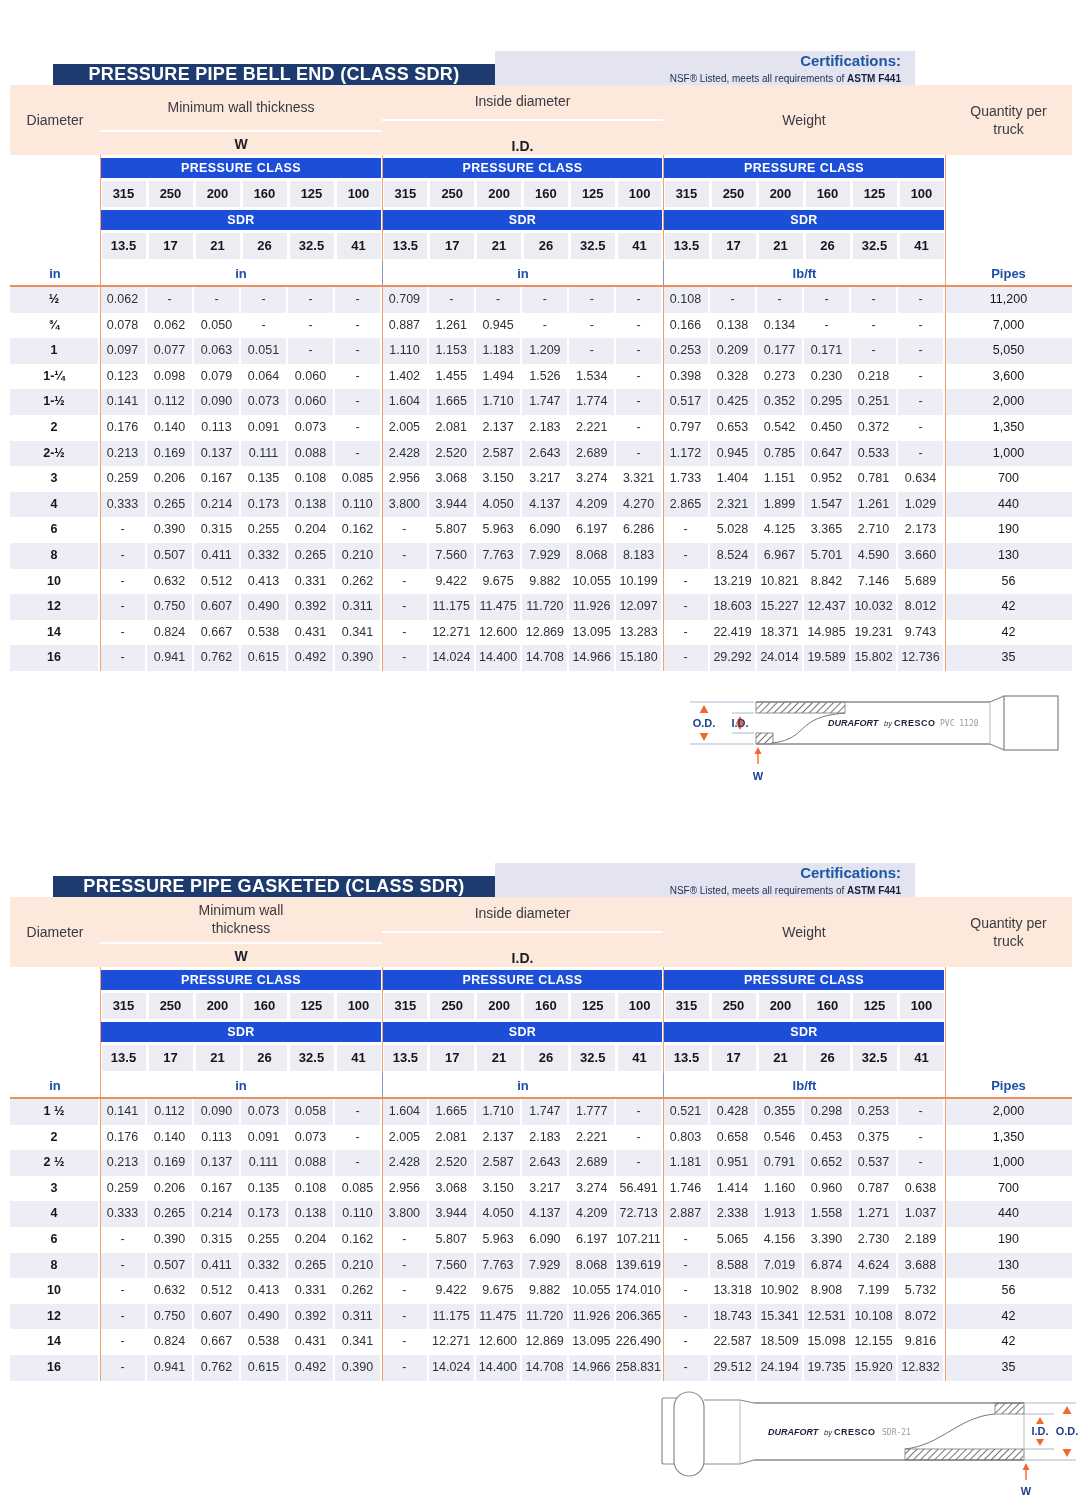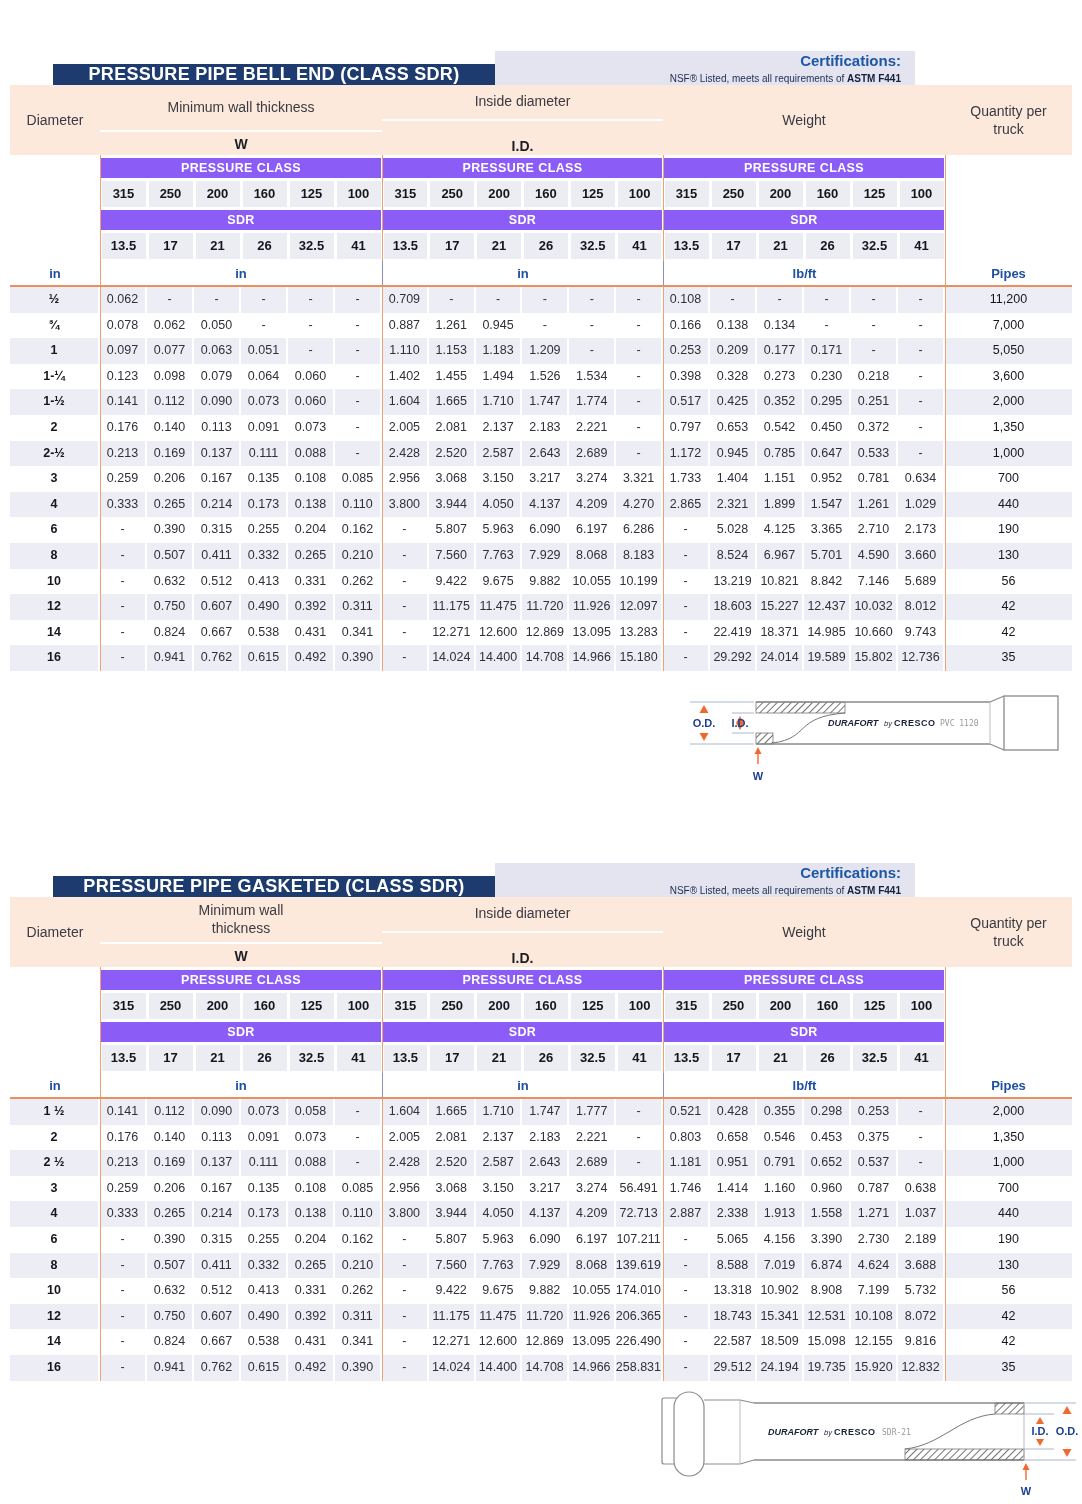--- a/index.html
+++ b/index.html
@@ -24,21 +24,21 @@
   .band-g.g2 { width:281px;gap:16px; }
   .band-label { height:47px; display:flex; align-items:center; justify-content:center; border-bottom:2px solid #fff; font-size:14px; text-align:center; white-space:pre-line; line-height:1.25; }
   .band-sub { height:23px; display:flex; align-items:center; justify-content:center; font-weight:bold; font-size:14px; color:#1d1d26; }
   .band-weight { width:282px; display:flex; align-items:center; justify-content:center; font-size:14px; }
   .band-qty { width:127px; display:flex; align-items:center; justify-content:center; text-align:center; font-size:14px; line-height:1.3; padding:0 14px; }
 
   
   .hrow { display:flex; margin-top:3px; }
   .sp-d { width:90px; } .sp-q { width:127px; }
   .bargroup { width:282px; padding:0 1px; } .bargroup.g2 { width:281px; }
-  .bar { height:20px; background:#8b5cf6; color:#fff; font-weight:bold; font-size:12.5px; display:flex; align-items:center; justify-content:center; letter-spacing:.4px; }
+  .bar { height:20px; background:#1d4ed8; color:#fff; font-weight:bold; font-size:12.5px; display:flex; align-items:center; justify-content:center; letter-spacing:.4px; }
   .numgroup { width:282px; display:flex; } .numgroup.g2 { width:281px; }
   .hcell { flex:1; margin:0 1.5px; height:26px; line-height:26px; background:#ececf3; text-align:center; font-weight:bold; font-size:13px; color:#15151d; }
 
   
   .units { display:flex; height:26px; margin-top:2px; border-bottom:2px solid #e9905e; position:relative; z-index:2; }
   .unit-d { width:90px; } .unit-q { width:127px; }
   .unit-g { width:282px; } .unit-g.g2 { width:281px; }
   .units > div { display:flex; align-items:center; justify-content:center; font-weight:bold; font-size:13px; color:#1d4fa3; }
   .unit-g.g2, .unit-g.g3 { border-left:1px solid #8591c9; }
 
@@ -563,21 +563,21 @@
           <div class="vcell">12.600</div>
           <div class="vcell">12.869</div>
           <div class="vcell">13.095</div>
           <div class="vcell">13.283</div>
         </div>
         <div class="dgroup">
           <div class="vcell">-</div>
           <div class="vcell">22.419</div>
           <div class="vcell">18.371</div>
           <div class="vcell">14.985</div>
-          <div class="vcell">10.660</div>
+          <div class="vcell">19.231</div>
           <div class="vcell">9.743</div>
         </div>
         <div class="qcell">42</div>
       </div>
       <div class="drow shade">
         <div class="dcell">16</div>
         <div class="dgroup">
           <div class="vcell">-</div>
           <div class="vcell">0.941</div>
           <div class="vcell">0.762</div>

